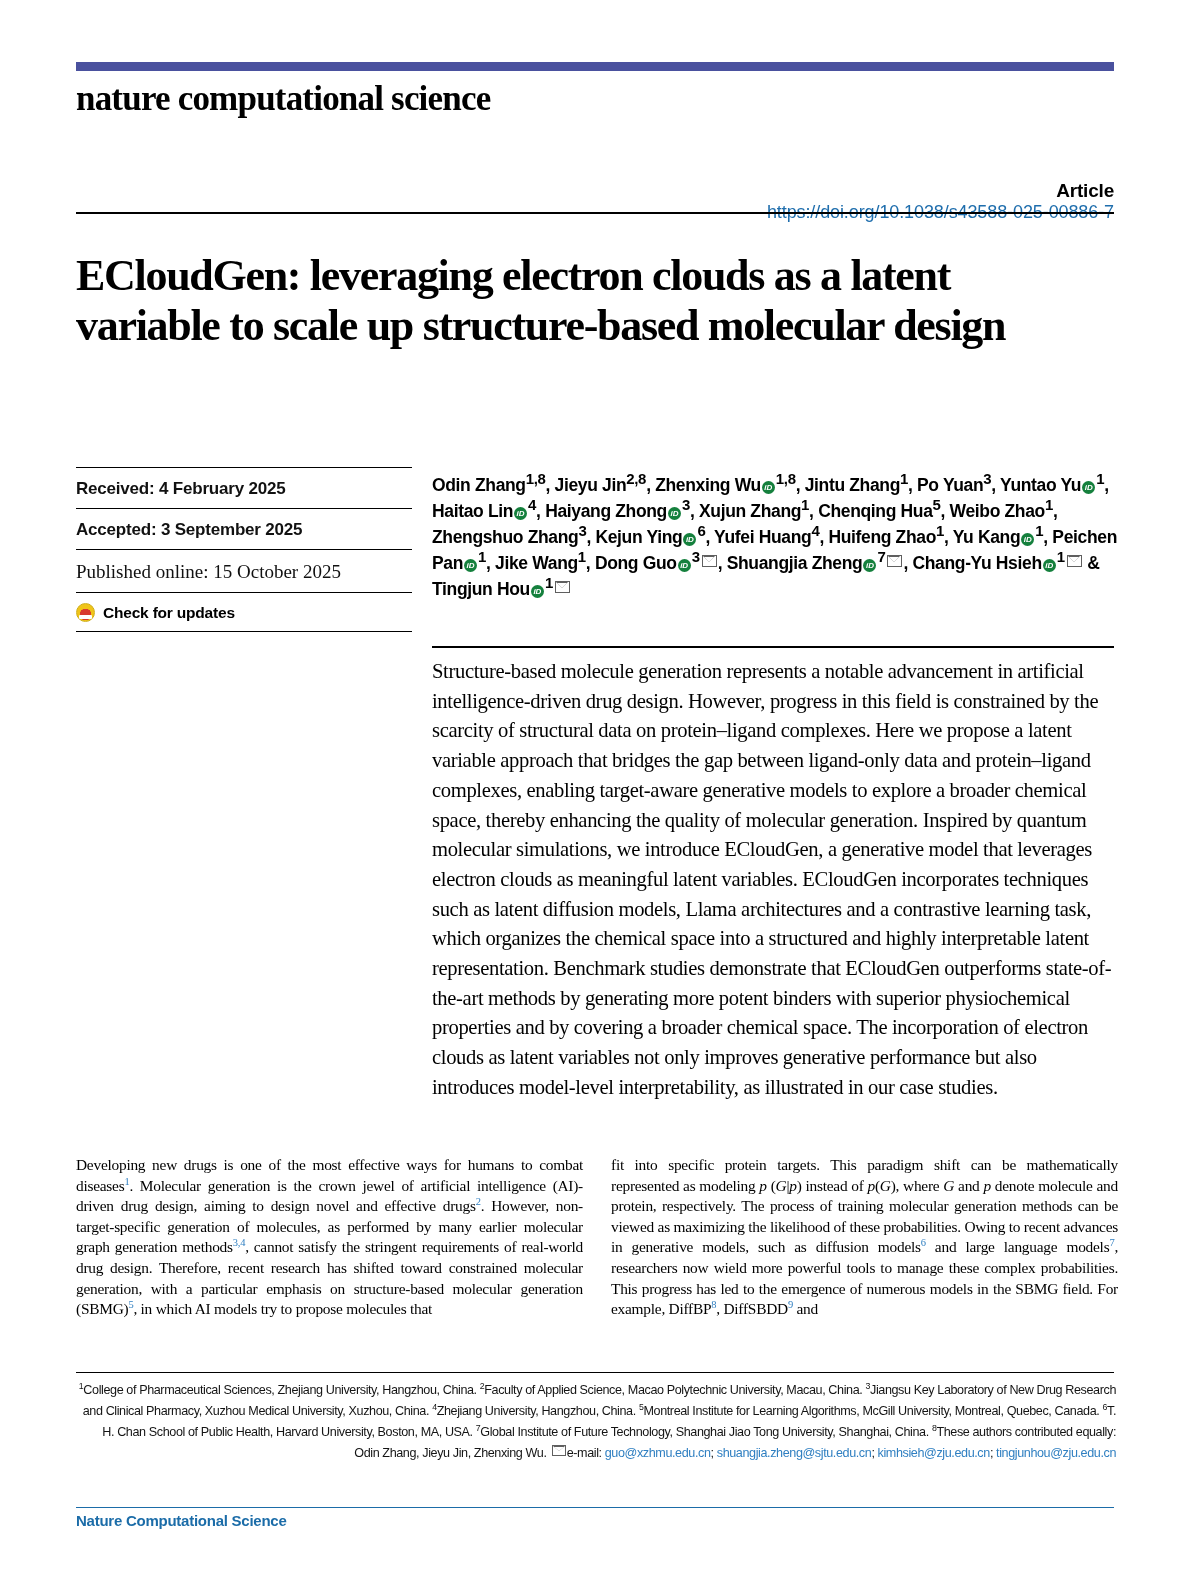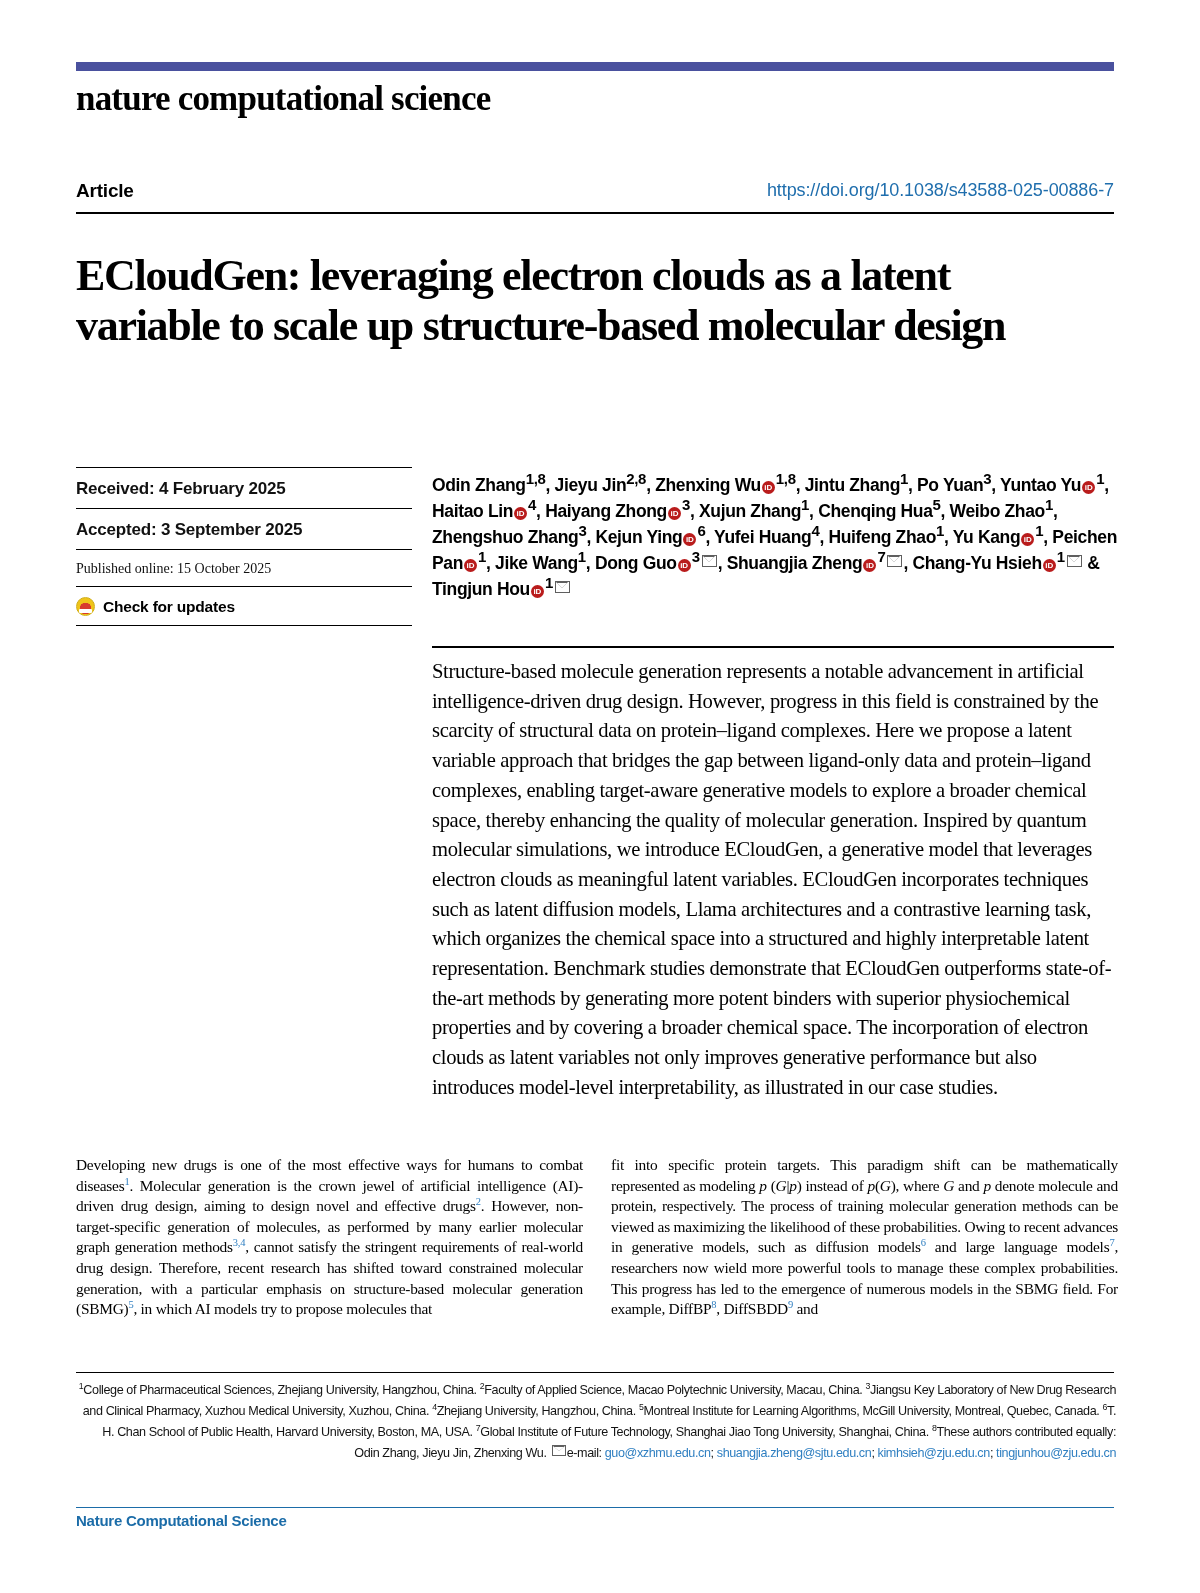--- a/index.html
+++ b/index.html
@@ -43,21 +43,22 @@
     white-space: nowrap;
   }
   
   .article-row {
     position: absolute;
     left: 76px;
     top: 180px;
     width: 1038px;
     display: flex;
     justify-content: space-between;
-    align-items: flex-start;
+    align-items: flex-end;
+    flex-direction: column;
   }
   .article-kicker {
     font-size: 19px;
     font-weight: bold;
     letter-spacing: -0.2px;
   }
   .doi-link {
     font-size: 18px;
     color: #1f6ead;
     text-decoration: none;
@@ -99,21 +100,21 @@
   .meta-item {
     font-size: 17px;
     font-weight: bold;
     letter-spacing: -0.2px;
     padding: 11px 0 9px 0;
     color: #111;
   }
   .meta-item.serif {
     font-family: "Liberation Serif", serif;
     font-weight: normal;
-    font-size: 14px;
+    font-size: 19px;
     letter-spacing: 0;
   }
   .check-updates {
     display: flex;
     align-items: center;
     gap: 8px;
     padding: 10px 0 9px 0;
     font-size: 15.5px;
     font-weight: bold;
     letter-spacing: -0.2px;
@@ -149,30 +150,31 @@
   .authors sup {
     font-size: 15px;
     font-weight: bold;
     vertical-align: super;
     line-height: 0;
   }
   .orcid {
     display: inline-block;
     width: 13px; height: 13px;
     border-radius: 50%;
-    background: #b91c1c;
+    background: #15803d;
     color: #fff;
     font-size: 8px;
     font-weight: bold;
     font-family: "Liberation Sans", sans-serif;
     text-align: center;
     line-height: 13px;
     vertical-align: 1px;
     margin: 4px 1px;
     letter-spacing: 0;
+    font-style: italic;
   }
   .envelope {
     display: inline-block;
     width: 13px; height: 10px;
     border: 1px solid #5f5f5f;
     position: relative;
     vertical-align: 2px;
     margin: 0 1px 0 2px;
   }
   .envelope::before {

